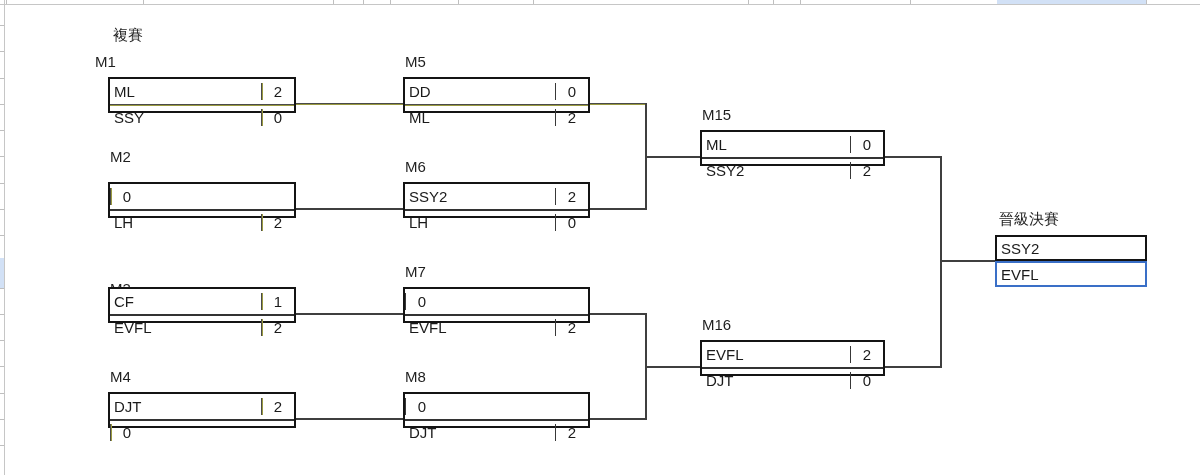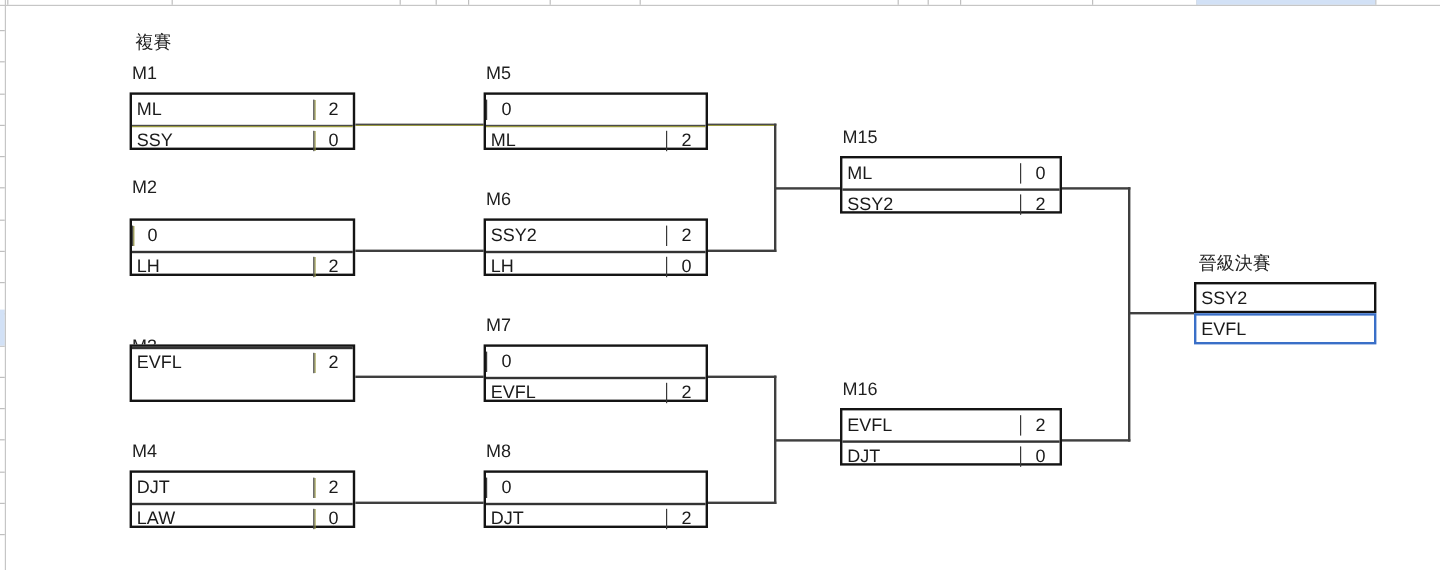--- a/index.html
+++ b/index.html
@@ -10,21 +10,21 @@
   .edge-vline{position:absolute;left:4px;top:0;width:1px;height:475px;background:#c6c6c6;}
   .tick-v{position:absolute;top:0;width:1px;height:4px;background:#bfbfbf;}
   .tick-h{position:absolute;left:0;width:4px;height:1px;background:#bfbfbf;}
   .col-highlight{position:absolute;left:997px;top:0;width:149px;height:4px;background:#d2e1f6;}
   .row-highlight{position:absolute;left:0;top:258px;width:4px;height:30px;background:#d2e1f6;}
   
   .hl{position:absolute;height:2px;background:#3f3f3f;}
   .hl.ol{background:linear-gradient(to bottom,#4a4a4a 0,#4a4a4a 1px,#9a9a40 1px,#9a9a40 2px);}
   .vl{position:absolute;width:2px;background:#3f3f3f;}
   
-  .match{position:absolute;height:48px;border:2px solid #141414;background:#fff;box-sizing:border-box;}
+  .match{position:absolute;height:36px;border:2px solid #141414;background:#fff;box-sizing:border-box;}
   .row{display:flex;align-items:center;height:25px;box-sizing:border-box;font-size:15px;}
   .row.r2{border-top:2px solid #333333;}
   .row.r2.olm{border-top:1px solid #4a4a4a;box-shadow:inset 0 1px 0 #9a9a40;}
   .name{flex:1;padding-left:4px;white-space:nowrap;overflow:hidden;}
   .score{width:33px;box-sizing:border-box;border-left:1px solid #383838;text-align:center;}
   .score.olv{border-left:1px solid #4a4a4a;box-shadow:inset 1px 0 0 #9a9a40;}
   
   .mlabel{position:absolute;height:18px;font-size:15px;color:#1f1f1f;white-space:nowrap;}
   
   .frow{position:absolute;width:152px;height:26px;box-sizing:border-box;background:#fff;
@@ -83,21 +83,21 @@
   <div class="vl" style="left:645px;top:103px;height:107px"></div>
   <div class="vl" style="left:645px;top:313px;height:107px"></div>
   <div class="hl" style="left:645px;top:156px;width:57px"></div>
   <div class="hl" style="left:645px;top:366px;width:57px"></div>
   <div class="hl" style="left:883px;top:156px;width:59px"></div>
   <div class="hl" style="left:883px;top:366px;width:59px"></div>
   <div class="vl" style="left:940px;top:156px;height:212px"></div>
   <div class="hl" style="left:940px;top:260px;width:57px"></div>
 
   <div class="mlabel" style="left:113px;top:26px">複賽</div>
-  <div class="mlabel" style="left:110px;top:53px">M1</div>
+  <div class="mlabel" style="left:95px;top:53px">M1</div>
   <div class="mlabel" style="left:110px;top:148px">M2</div>
   <div class="mlabel" style="left:110px;top:280px">M3</div>
   <div class="mlabel" style="left:110px;top:368px">M4</div>
   <div class="mlabel" style="left:405px;top:53px">M5</div>
   <div class="mlabel" style="left:405px;top:158px">M6</div>
   <div class="mlabel" style="left:405px;top:263px">M7</div>
   <div class="mlabel" style="left:405px;top:368px">M8</div>
   <div class="mlabel" style="left:702px;top:106px">M15</div>
   <div class="mlabel" style="left:702px;top:316px">M16</div>
   <div class="mlabel" style="left:999px;top:210px">晉級決賽</div>
@@ -117,39 +117,43 @@
     <div class="row r1">
       <span class="score olv">0</span>
     </div>
     <div class="row r2">
       <span class="name">LH</span>
       <span class="score olv">2</span>
     </div>
   </div>
 
   <div class="match" style="left:108px;top:287px;width:188px">
+    <div class="row r1">
+      <span class="name">CF</span>
+      <span class="score olv">1</span>
+    </div>
     <div class="row r2">
       <span class="name">EVFL</span>
       <span class="score olv">2</span>
     </div>
   </div>
 
   <div class="match" style="left:108px;top:392px;width:188px">
     <div class="row r1">
       <span class="name">DJT</span>
       <span class="score olv">2</span>
     </div>
     <div class="row r2">
-      <span class="name">LAW</span>
       <span class="score olv">0</span>
     </div>
   </div>
 
   <div class="match" style="left:403px;top:77px;width:187px">
     <div class="row r1">
+      <span class="name">DD</span>
       <span class="score">0</span>
     </div>
     <div class="row r2 olm">
       <span class="name">ML</span>
       <span class="score">2</span>
     </div>
   </div>
 
   <div class="match" style="left:403px;top:182px;width:187px">
     <div class="row r1">

